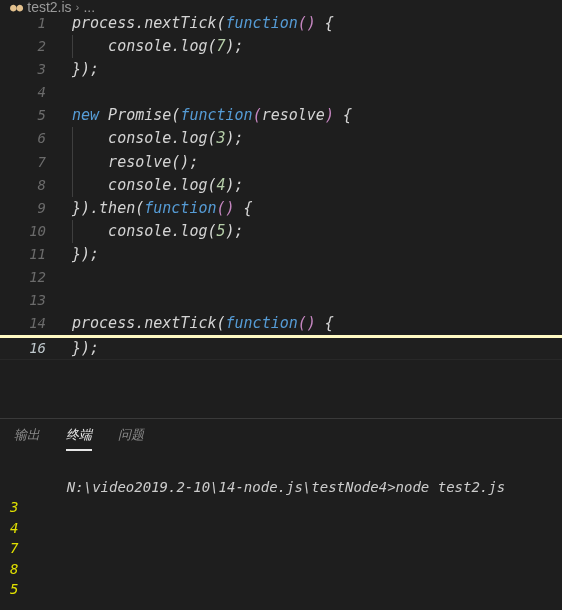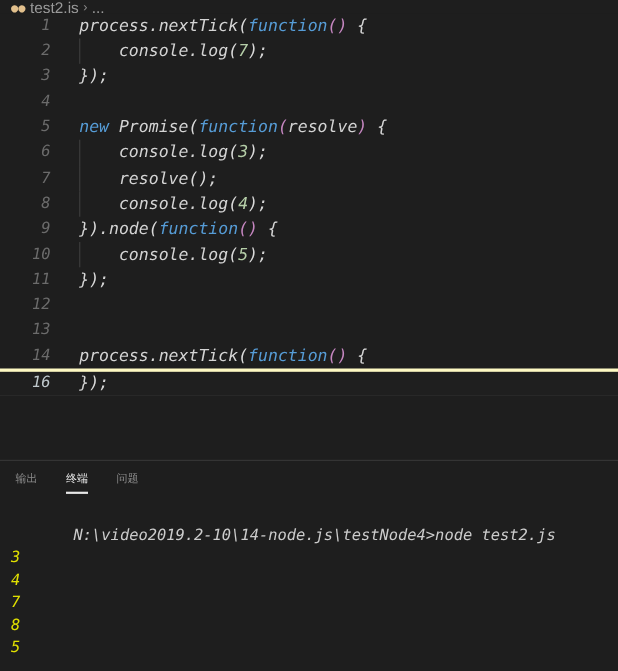--- a/index.html
+++ b/index.html
@@ -132,27 +132,28 @@
   }
   #panel-tabs {
     display: flex;
     align-items: center;
     height: 36px;
     padding-left: 14px;
     box-sizing: border-box;
   }
   .panel-tab {
     font-family: "Liberation Sans", sans-serif;
-    font-size: 10px;
+    font-size: 13px;
     color: #8b8b8b;
     margin-right: 26px;
     position: relative;
     padding-bottom: 5px;
     cursor: pointer;
     white-space: nowrap;
+    font-style: italic;
   }
   .panel-tab.active { color: #e7e7e7; }
   .panel-tab.active::after {
     content: "";
     position: absolute;
     left: 0; right: 0;
     bottom: -2px;
     height: 1.5px;
     background: #e7e7e7;
   }
@@ -181,21 +182,21 @@
 
 <div id="editor">
     <div class="code-line"><span class="ln">1</span><span class="code-txt"><span class="tok-plain">process.nextTick</span><span class="tok-paren1">(</span><span class="tok-kw">function</span><span class="tok-paren2">()</span><span class="tok-plain"> {</span></span></div>
     <div class="code-line"><span class="ln">2</span><span class="code-txt guide"><span class="tok-plain">    console.log</span><span class="tok-paren1">(</span><span class="tok-num">7</span><span class="tok-paren1">)</span><span class="tok-plain">;</span></span></div>
     <div class="code-line"><span class="ln">3</span><span class="code-txt"><span class="tok-plain">}</span><span class="tok-paren1">)</span><span class="tok-plain">;</span></span></div>
     <div class="code-line"><span class="ln">4</span><span class="code-txt"></span></div>
     <div class="code-line"><span class="ln">5</span><span class="code-txt"><span class="tok-kw">new</span><span class="tok-plain"> Promise</span><span class="tok-paren1">(</span><span class="tok-kw">function</span><span class="tok-paren2">(</span><span class="tok-plain">resolve</span><span class="tok-paren2">)</span><span class="tok-plain"> {</span></span></div>
     <div class="code-line"><span class="ln">6</span><span class="code-txt guide"><span class="tok-plain">    console.log</span><span class="tok-paren1">(</span><span class="tok-num">3</span><span class="tok-paren1">)</span><span class="tok-plain">;</span></span></div>
     <div class="code-line"><span class="ln">7</span><span class="code-txt guide"><span class="tok-plain">    resolve</span><span class="tok-paren1">()</span><span class="tok-plain">;</span></span></div>
     <div class="code-line"><span class="ln">8</span><span class="code-txt guide"><span class="tok-plain">    console.log</span><span class="tok-paren1">(</span><span class="tok-num">4</span><span class="tok-paren1">)</span><span class="tok-plain">;</span></span></div>
-    <div class="code-line"><span class="ln">9</span><span class="code-txt"><span class="tok-plain">}</span><span class="tok-paren1">)</span><span class="tok-plain">.node</span><span class="tok-paren1">(</span><span class="tok-kw">function</span><span class="tok-paren2">()</span><span class="tok-plain"> {</span></span></div>
+    <div class="code-line"><span class="ln">9</span><span class="code-txt"><span class="tok-plain">}</span><span class="tok-paren1">)</span><span class="tok-plain">.then</span><span class="tok-paren1">(</span><span class="tok-kw">function</span><span class="tok-paren2">()</span><span class="tok-plain"> {</span></span></div>
     <div class="code-line"><span class="ln">10</span><span class="code-txt guide"><span class="tok-plain">    console.log</span><span class="tok-paren1">(</span><span class="tok-num">5</span><span class="tok-paren1">)</span><span class="tok-plain">;</span></span></div>
     <div class="code-line"><span class="ln">11</span><span class="code-txt"><span class="tok-plain">}</span><span class="tok-paren1">)</span><span class="tok-plain">;</span></span></div>
     <div class="code-line"><span class="ln">12</span><span class="code-txt"></span></div>
     <div class="code-line"><span class="ln">13</span><span class="code-txt"></span></div>
     <div class="code-line"><span class="ln">14</span><span class="code-txt"><span class="tok-plain">process.nextTick</span><span class="tok-paren1">(</span><span class="tok-kw">function</span><span class="tok-paren2">()</span><span class="tok-plain"> {</span></span></div>
     <div class="code-line current"><span class="ln">16</span><span class="code-txt"><span class="tok-plain">}</span><span class="tok-paren1">)</span><span class="tok-plain">;</span></span></div>
   </div>
 
 <div id="panel-divider"></div>
 

